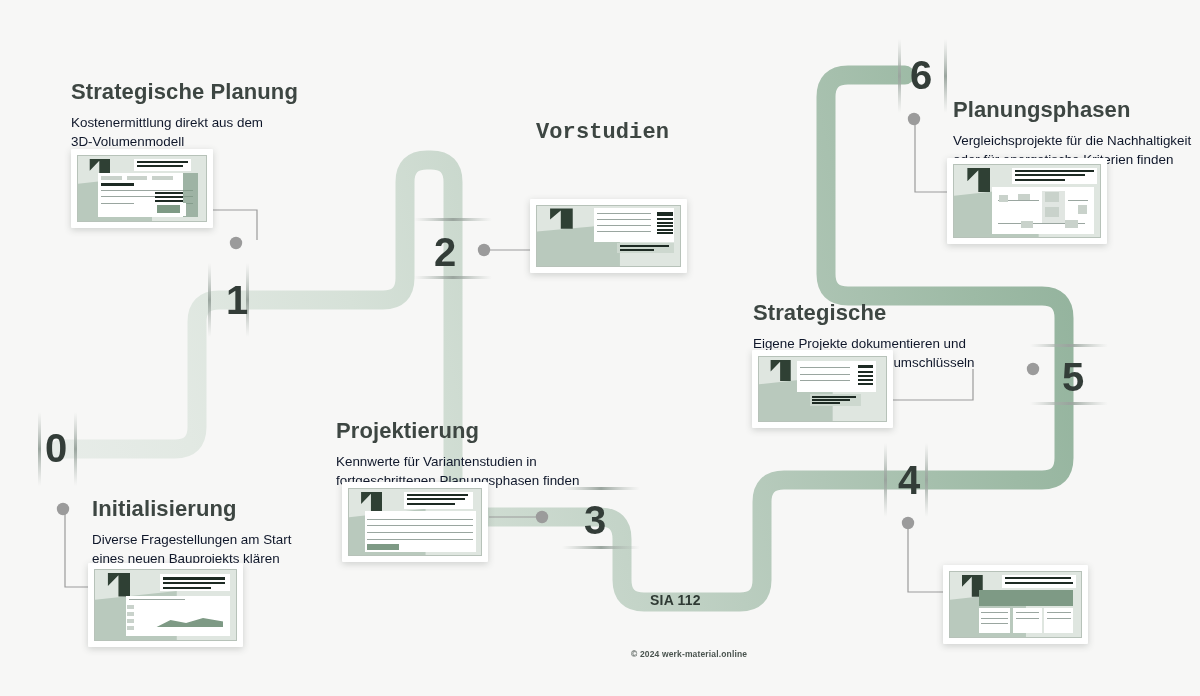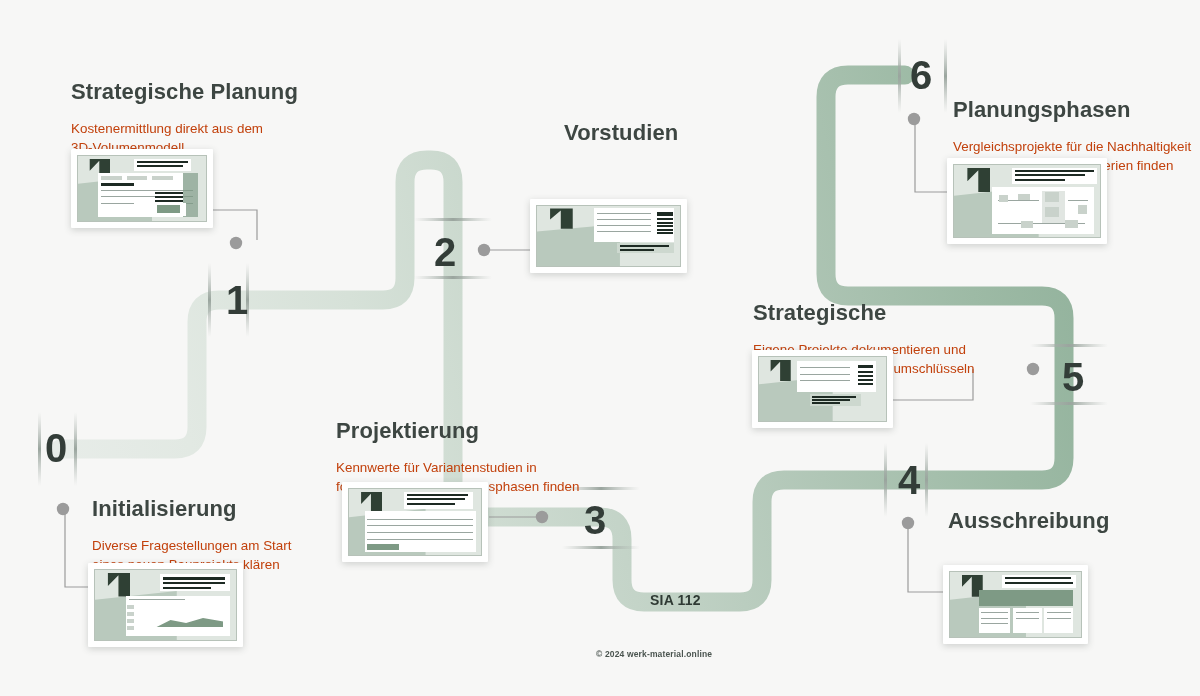--- a/index.html
+++ b/index.html
@@ -13,22 +13,22 @@
 
   svg.layer { position:absolute; left:0; top:0; width:1200px; height:696px; }
 
   
   .block { position: absolute; }
   .b-title {
     font-size: 22px; font-weight: bold; color: #3d4642;
     letter-spacing: .1px; line-height: 1.25; white-space: nowrap;
   }
   .b-desc {
-    font-size: 13.4px; color: #c2410c; line-height: 1.42;
-    margin-top: 13px; white-space: pre-line;
+    font-size: 13.4px; color: #0f172a; line-height: 1.42;
+    margin-top: 7px; white-space: pre-line;
   }
 
   
   .num {
     position: absolute; font-size: 40px; font-weight: bold;
     color: #333d38; line-height: 1; letter-spacing: -.5px;
   }
 
   
   .thumb {
@@ -186,32 +186,31 @@
     <div class="b-desc">Diverse Fragestellungen am Start
 eines neuen Bauprojekts klären</div>
   </div>
 
   <div class="block" style="left:71px; top:78px;">
     <div class="b-title">Strategische Planung</div>
     <div class="b-desc">Kostenermittlung direkt aus dem
 3D-Volumenmodell</div>
   </div>
 
-  <div class="block" style="left:564px; top:119px;">
+  <div class="block" style="left:536px; top:119px;font-family:Liberation Mono, monospace;">
     <div class="b-title">Vorstudien</div>
   </div>
 
   <div class="block" style="left:336px; top:417px;">
     <div class="b-title">Projektierung</div>
     <div class="b-desc">Kennwerte für Variantenstudien in
 fortgeschrittenen Planungsphasen finden</div>
   </div>
 
   <div class="block" style="left:948px; top:507px;">
-    <div class="b-title">Ausschreibung</div>
   </div>
 
   <div class="block" style="left:753px; top:299px;">
     <div class="b-title">Strategische</div>
     <div class="b-desc">Eigene Projekte dokumentieren und
 vom BKP zum eBKP-H umschlüsseln</div>
   </div>
 
   <div class="block" style="left:953px; top:96px;">
     <div class="b-title">Planungsphasen</div>
@@ -358,15 +357,15 @@
       <div class="tgrey" style="left:44%; top:40%; width:8%; height:8%;"></div>
       <div class="tgrey" style="left:62%; top:38%; width:10%; height:14%;"></div>
       <div class="tgrey" style="left:62%; top:58%; width:10%; height:14%;"></div>
       <div class="tgrey" style="left:85%; top:56%; width:6%; height:12%;"></div>
       <div class="tgrey" style="left:46%; top:78%; width:8%; height:10%;"></div>
       <div class="tgrey" style="left:76%; top:76%; width:9%; height:12%;"></div>
     </div>
   </div>
 
   <div class="sia" style="left:650px; top:592px;">SIA 112</div>
-  <div class="footer" style="left:596px; top:649px;">© 2024 werk-material.online</div>
+  <div class="footer" style="left:631px; top:649px;">© 2024 werk-material.online</div>
 
 </div>
 
 </body></html>

